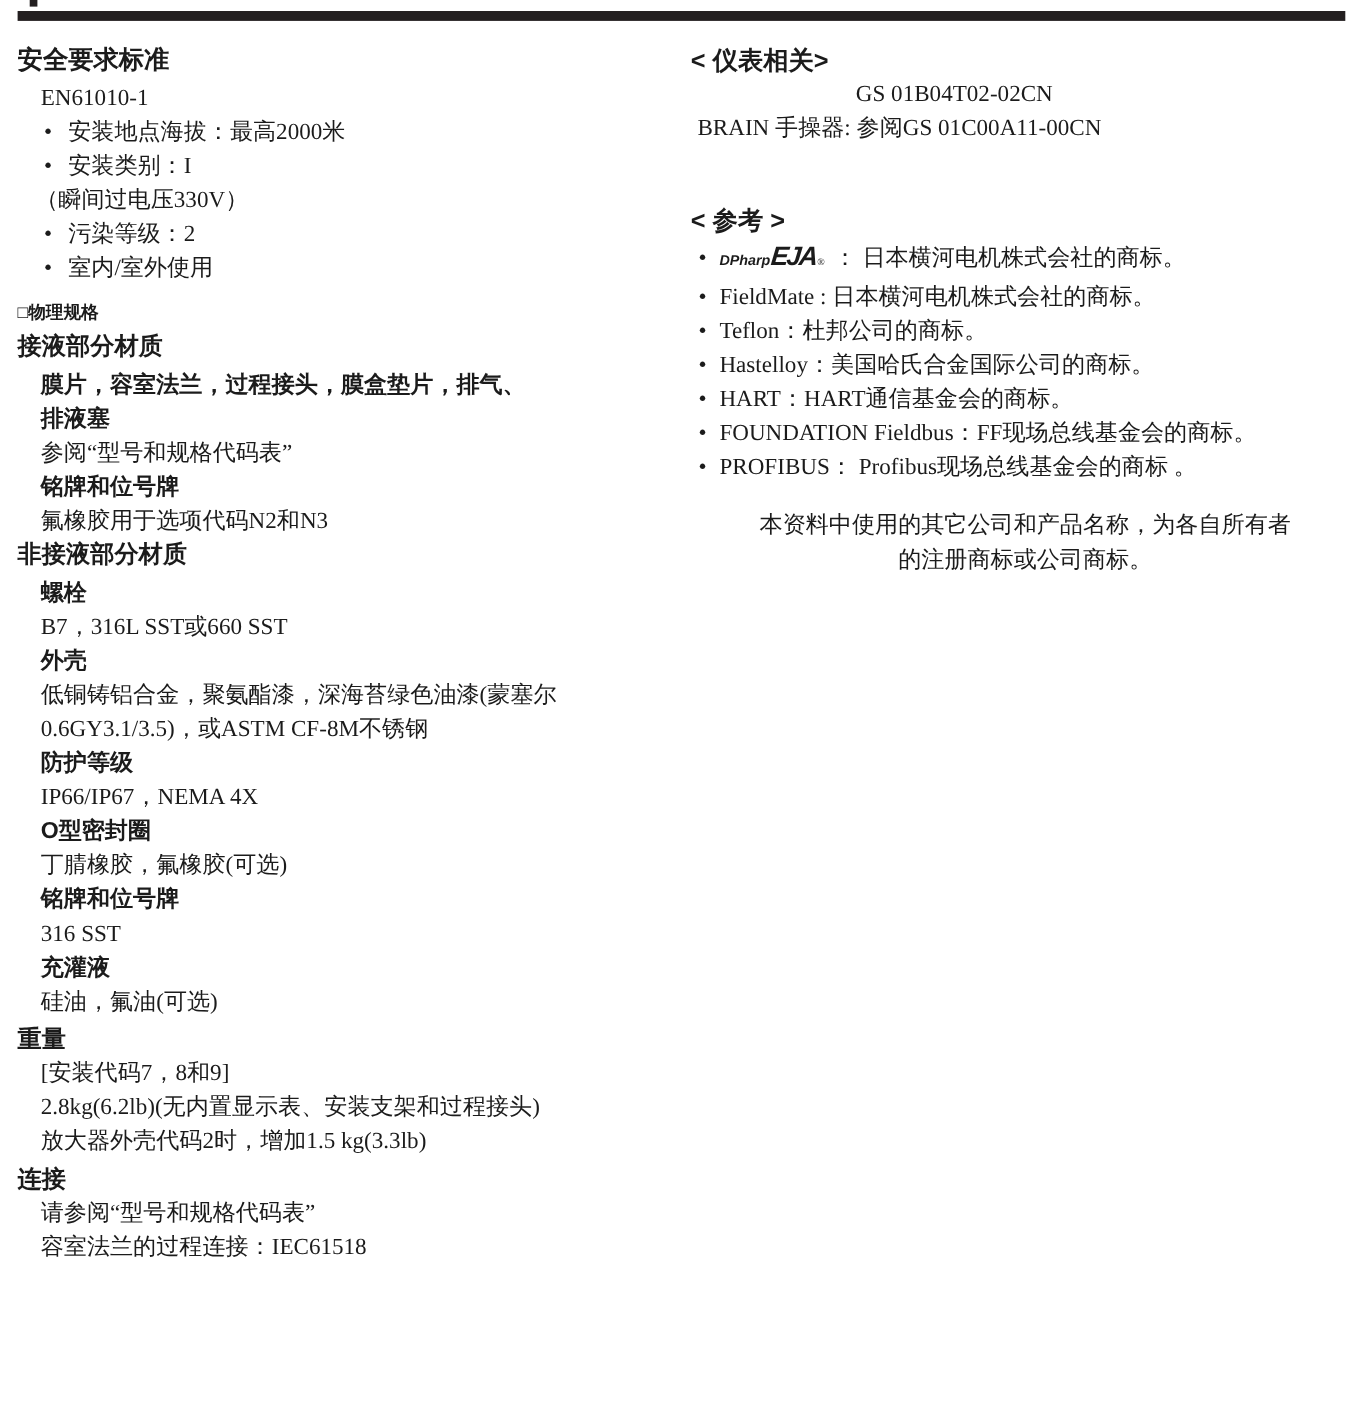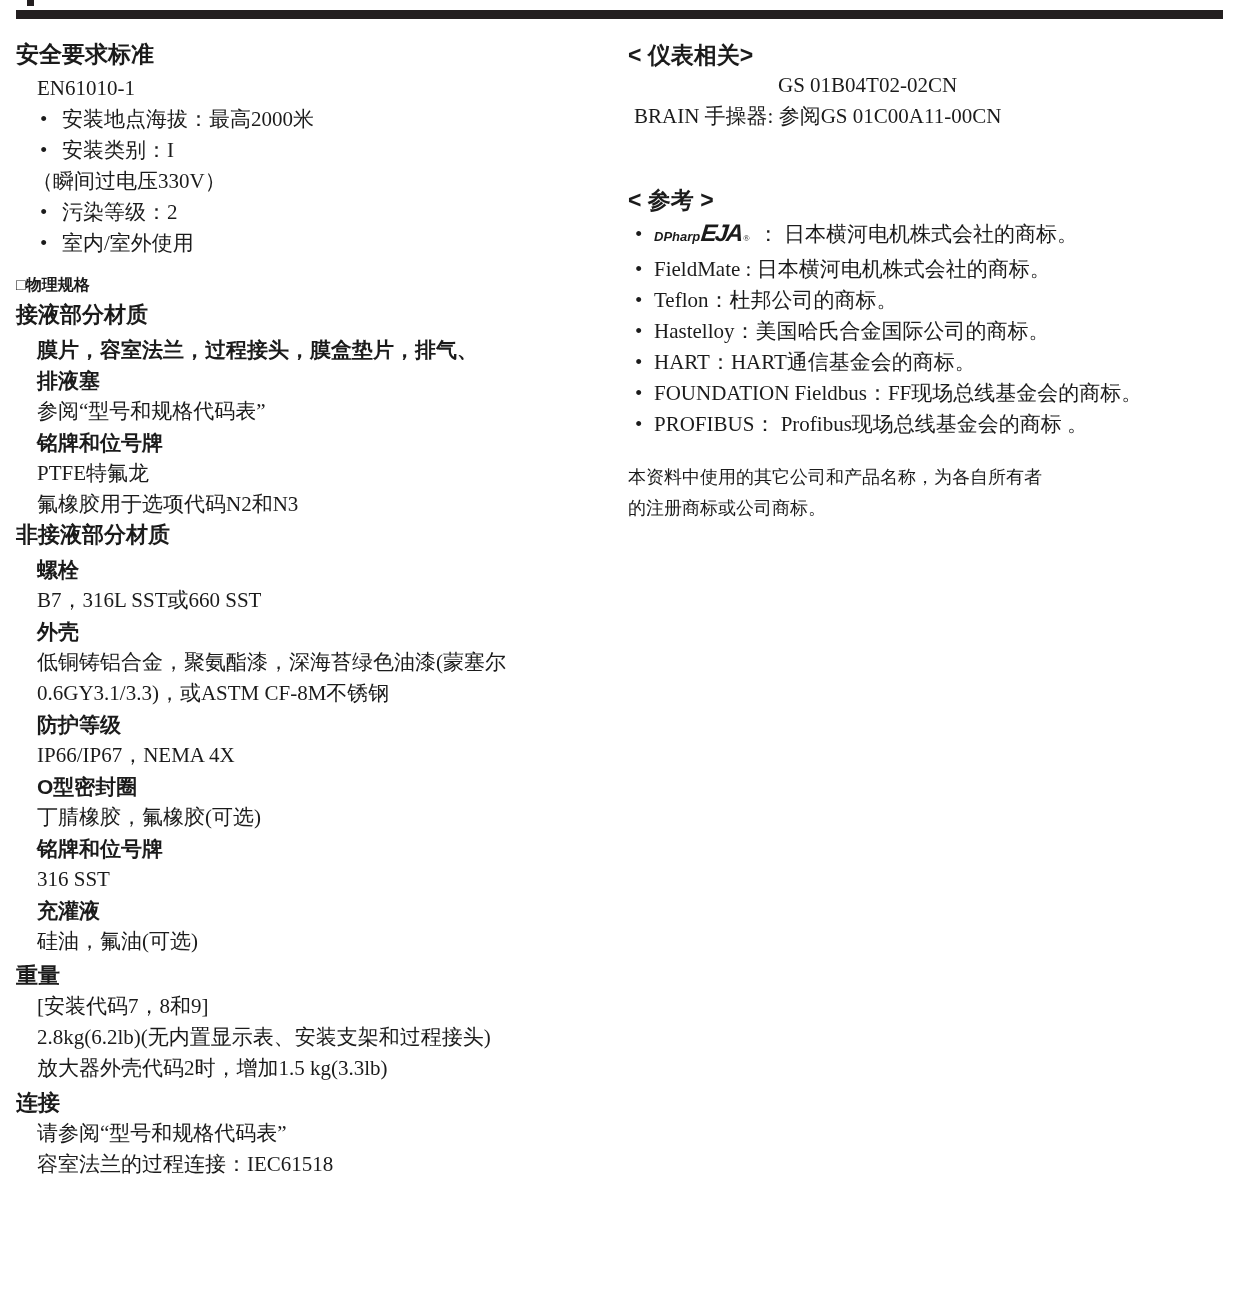--- a/index.html
+++ b/index.html
@@ -37,21 +37,21 @@
   .mt10{margin-top:10px;} .mt14{} .mt22{margin-top:22px;} .mt34{margin-top:54px;}
 
   .logo{display:inline-flex;align-items:baseline;margin-right:8px;}
   .logo .dp{font-family:"Liberation Sans","DejaVu Sans",sans-serif;
             font-weight:bold;font-style:italic;font-size:13px;letter-spacing:0;}
   .logo .eja{font-family:"Liberation Sans","DejaVu Sans",sans-serif;
              font-weight:800;font-style:italic;font-size:24px;line-height:22px;
              letter-spacing:-2px;margin-left:1px;transform:skewX(-6deg);}
   .logo .reg{font-size:9px;vertical-align:super;margin-left:1px;}
 
-  .footnote{font-size:18px;line-height:31px;white-space:nowrap;}
+  .footnote{font-size:21px;line-height:31px;white-space:nowrap;text-align:center;}
 </style>
 </head>
 <body>
 
 <div class="top-artifact"></div>
 <div class="header-rule"></div>
 
 <div class="col col-left">
 
   <div class="h2">安全要求标准</div>
@@ -74,29 +74,28 @@
     <span>室内/室外使用</span>
   </div>
 
   <div class="h2 h2-big mt10">□物理规格</div>
 
   <div class="h3">接液部分材质</div>
   <div class="row ind bold-line mt8">膜片，容室法兰，过程接头，膜盒垫片，排气、</div>
   <div class="row ind bold-line">排液塞</div>
   <div class="row ind">参阅“型号和规格代码表”</div>
   <div class="row ind bold-line">铭牌和位号牌</div>
-  <div class="row ind">PTFE特氟龙</div>
   <div class="row ind">氟橡胶用于选项代码N2和N3</div>
 
   <div class="h3 mt14">非接液部分材质</div>
   <div class="row ind bold-line mt4">螺栓</div>
   <div class="row ind">B7，316L SST或660 SST</div>
   <div class="row ind bold-line">外壳</div>
   <div class="row ind">低铜铸铝合金，聚氨酯漆，深海苔绿色油漆(蒙塞尔</div>
-  <div class="row ind">0.6GY3.1/3.3)，或ASTM CF-8M不锈钢</div>
+  <div class="row ind">0.6GY3.1/3.5)，或ASTM CF-8M不锈钢</div>
   <div class="row ind bold-line">防护等级</div>
   <div class="row ind">IP66/IP67，NEMA 4X</div>
   <div class="row ind bold-line">O型密封圈</div>
   <div class="row ind">丁腈橡胶，氟橡胶(可选)</div>
   <div class="row ind bold-line">铭牌和位号牌</div>
   <div class="row ind">316 SST</div>
   <div class="row ind bold-line">充灌液</div>
   <div class="row ind">硅油，氟油(可选)</div>
 
   <div class="h3 mt8">重量</div>

